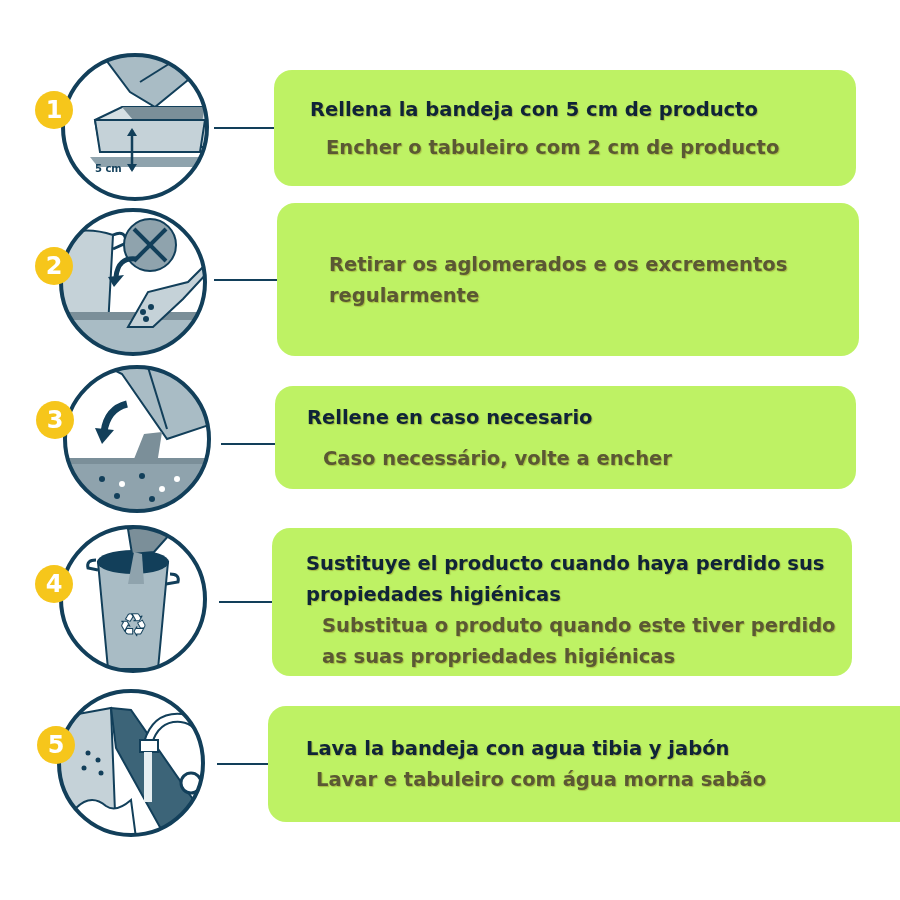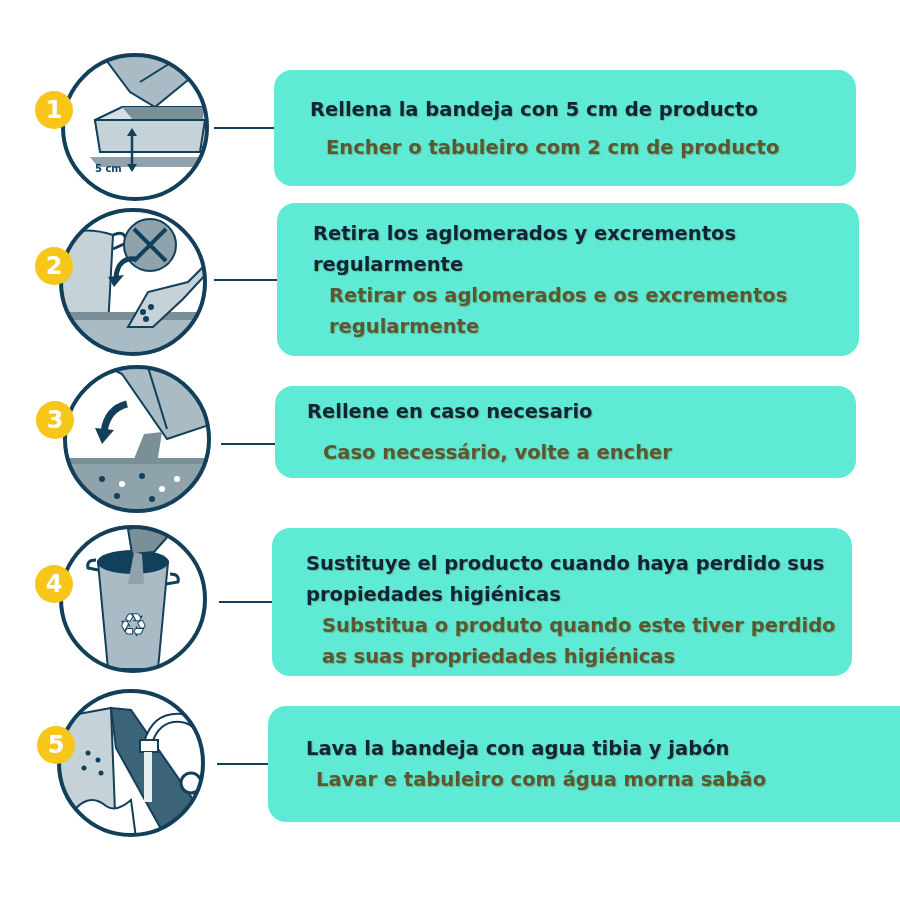--- a/index.html
+++ b/index.html
@@ -8,21 +8,21 @@
   .illus { position: absolute; }
   .illus svg { display: block; }
   .badge {
     position: absolute; width: 38px; height: 38px; border-radius: 50%;
     background: #F6C61B; color: #ffffff; font-weight: bold; font-size: 24px;
     display: flex; align-items: center; justify-content: center;
     font-family: "DejaVu Sans", sans-serif;
   }
   .connector { position: absolute; height: 2px; background: #123f5a; }
   .card {
-    position: absolute; background: #5eead4; border-radius: 18px;
+    position: absolute; background: #bef264; border-radius: 18px;
     box-sizing: border-box; padding-left: 36px; padding-right: 12px;
     display: flex; flex-direction: column; justify-content: center;
   }
   .es {
     color: #0f2438; font-weight: bold; font-size: 19.5px; line-height: 31px;
     text-shadow: 1px 1px 1px rgba(120,90,0,0.35);
   }
   .pt {
     color: #5a5834; font-weight: bold; font-size: 19.5px; line-height: 31px;
     padding-left: 16px; text-shadow: 1px 1px 1px rgba(120,90,0,0.35);
@@ -86,21 +86,20 @@
         <circle cx="85" cy="105" r="3" fill="#123f5a"></circle>
           <circle cx="93" cy="100" r="3" fill="#123f5a"></circle>
           <circle cx="88" cy="112" r="3" fill="#123f5a"></circle>
       </g>
       <circle cx="75" cy="75" r="72" fill="none" stroke="#123f5a" stroke-width="4"></circle>
     </svg>
   </div>
   <div class="badge" style="left:35px; top:247px;">2</div>
   <div class="connector" style="left:214px; top:279px; width:63px;"></div>
   <div class="card" style="left:277px; top:203px; width:582px; height:153px;">
-    <div class="es" style="width:470px;">Retira los aglomerados y excrementos regularmente</div>
     <div class="pt" style="width:480px;">Retirar os aglomerados e os excrementos regularmente</div>
   </div>
 </div>
 
 <div class="step">
   <div class="illus" style="left:62px; top:364px;">
     <svg width="150" height="150" viewBox="0 0 150 150">
       <defs>
           <clipPath id="c3">
             <circle cx="75" cy="75" r="72"></circle>
@@ -121,21 +120,21 @@
           <circle cx="100" cy="125" r="3" fill="#fff"></circle>
           <circle cx="55" cy="132" r="3" fill="#123f5a"></circle>
           <circle cx="90" cy="135" r="3" fill="#123f5a"></circle>
           <circle cx="115" cy="115" r="3" fill="#fff"></circle>
       </g>
       <circle cx="75" cy="75" r="72" fill="none" stroke="#123f5a" stroke-width="4"></circle>
     </svg>
   </div>
   <div class="badge" style="left:36px; top:401px;">3</div>
   <div class="connector" style="left:221px; top:443px; width:54px;"></div>
-  <div class="card" style="left:275px; top:386px; width:581px; height:92px; padding-left:32px;">
+  <div class="card" style="left:275px; top:386px; width:581px; height:103px; padding-left:32px;">
     <div class="es">Rellene en caso necesario</div>
     <div class="pt" style="margin-top:10px;">Caso necessário, volte a encher</div>
   </div>
 </div>
 
 <div class="step">
   <div class="illus" style="left:58px; top:524px;">
     <svg width="150" height="150" viewBox="0 0 150 150">
       <defs>
           <clipPath id="c4">

